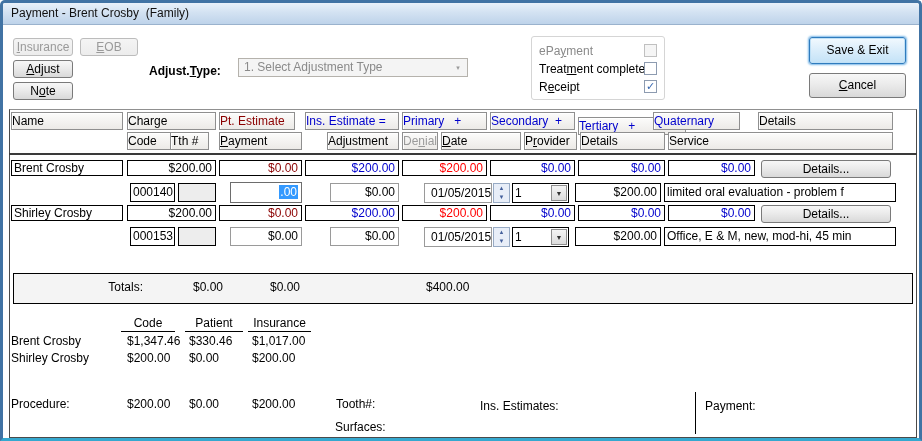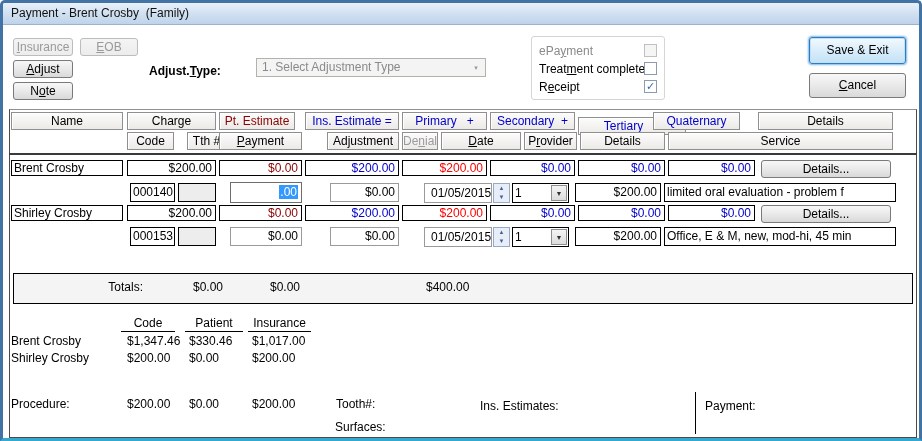--- a/index.html
+++ b/index.html
@@ -3,41 +3,41 @@
 <meta charset="utf-8">
 <style>
   * { margin:0; padding:0; box-sizing:border-box; }
   html,body { width:922px; height:441px; background:#fff; }
   body { font-family:"Liberation Sans","DejaVu Sans",sans-serif; font-size:12px; color:#000; }
   #window {
     position:relative; width:922px; height:441px; overflow:hidden;
     border:3px solid #4173a4; border-bottom-color:#35a8cf;
     border-radius:5px 5px 0 0; background:#fff;
   }
-  .abs { position:absolute;margin-left:18px; }
+  .abs { position:absolute; }
   .titlebar {
     position:absolute; left:0; top:0; right:0; height:22px;
     background:linear-gradient(#e9f1fa,#d3e2f2 45%,#bed3ea);
     border-bottom:1px solid #9ab2cd; padding:3px 0 0 8px;
     white-space:pre; color:#111;
   }
   
   .btn {
     position:absolute; border:1px solid #7a7a7a; border-radius:3px;
     background:linear-gradient(#f7f7f7,#ebebeb 45%,#d9d9d9);
     text-align:center; color:#000; line-height:16px; cursor:default;
   }
   .btn.disabled { color:#9a9a9a; border-color:#bcbcbc; background:linear-gradient(#f4f4f4,#ececec); }
   .btn.focused {
     border:1px solid #2f7bbd; box-shadow:0 0 2px 1px #7ab8e8, inset 0 0 0 1px #bfe0f6;
     background:linear-gradient(#f2f9fe,#dceefb 45%,#c3e2f7);
   }
   
   .hbtn {
-    position:absolute; height:18px; line-height:16px; text-align:center;
+    position:absolute; height:18px; line-height:16px; text-align:left;
     background:linear-gradient(#fcfcfb,#eceae7);
     border:1px solid #8f8f8f; box-shadow:inset 1px 1px 0 #ffffff;
     white-space:pre;
   }
   .blue { color:#0000cc; } .maroon { color:#8b0000; } .red { color:#ff0000; }
   .gray { color:#9b9b9b; } .valblue { color:#0000cd; }
   
   .cell { position:absolute; background:#fff; border:1px solid #000; line-height:14px; padding:0 2px; overflow:hidden; white-space:nowrap; }
   .money { text-align:right; padding-right:3px; }
   .input { border:1px solid #9a9a9a; line-height:17px; }
@@ -98,21 +98,21 @@
   <div class="hbtn" style="left:124px;top:109px;width:89px">Charge</div>
   <div class="hbtn maroon" style="left:216px;top:109px;width:76px">Pt. Estimate</div>
   <div class="hbtn blue" style="left:302px;top:109px;width:94px">Ins. Estimate =</div>
   <div class="hbtn blue" style="left:399px;top:109px;width:85px">Primary   +</div>
   <div class="hbtn blue" style="left:487px;top:109px;width:85px">Secondary  +</div>
   <div class="hbtn blue" style="left:575px;top:114px;width:108px">Tertiary   +</div>
   <div class="hbtn blue" style="left:650px;top:109px;width:87px">Quaternary</div>
   <div class="hbtn" style="left:755px;top:109px;width:135px">Details</div>
 
   <div class="hbtn" style="left:124px;top:129px;width:47px">Code</div>
-  <div class="hbtn" style="left:184px;top:129px;width:39px">Tth #</div>
+  <div class="hbtn" style="left:167px;top:129px;width:39px">Tth #</div>
   <div class="hbtn" style="left:216px;top:129px;width:83px"><u>P</u>ayment</div>
   <div class="hbtn" style="left:324px;top:129px;width:72px">Ad<u>j</u>ustment</div>
   <div class="hbtn gray" style="left:399px;top:129px;width:36px">De<u>n</u>ial</div>
   <div class="hbtn" style="left:438px;top:129px;width:80px"><u>D</u>ate</div>
   <div class="hbtn" style="left:521px;top:129px;width:53px">P<u>r</u>ovider</div>
   <div class="hbtn" style="left:577px;top:129px;width:85px">Details</div>
   <div class="hbtn" style="left:665px;top:129px;width:225px">Service</div>
 
   <div class="hline" style="left:6px;top:150px;width:908px"></div>
 

